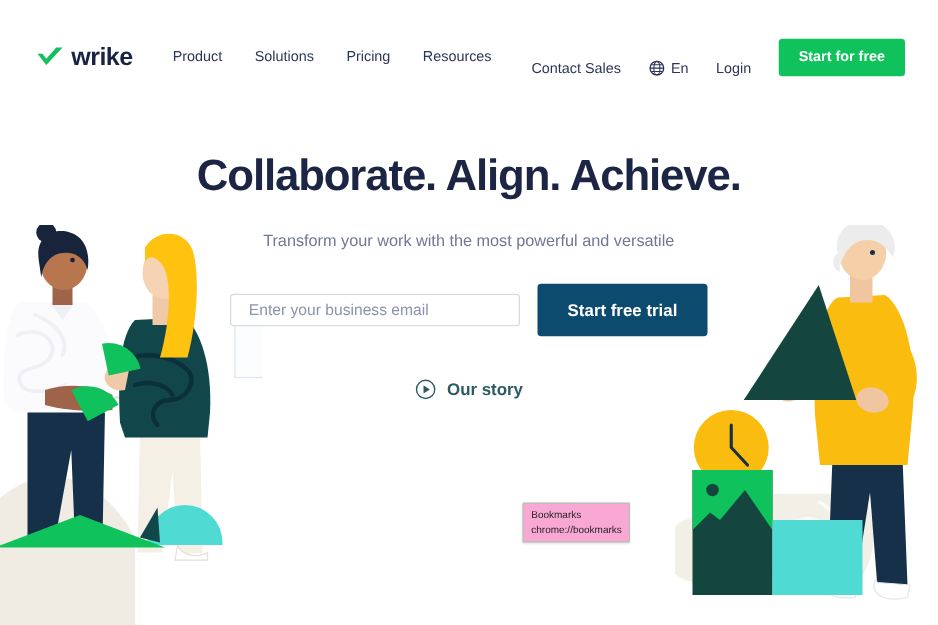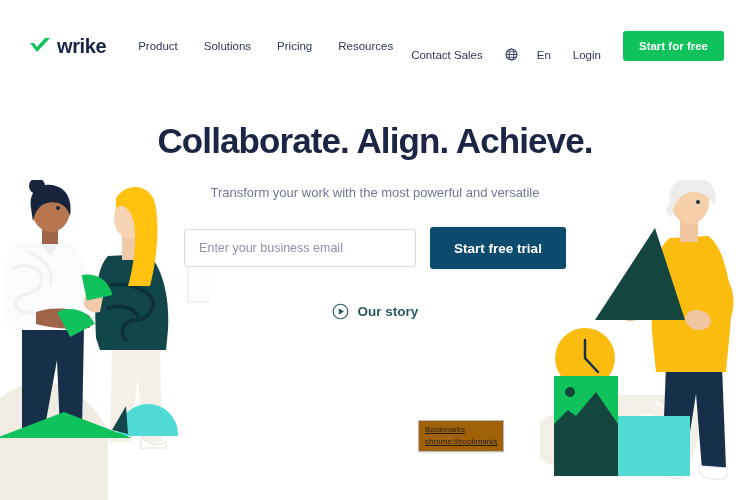--- a/index.html
+++ b/index.html
@@ -71,21 +71,21 @@
     align-items: flex-end;
     gap: 22px;
     margin-left: auto;
     margin-right: 26px;
   }
   .nav-right .nav-link { font-size: 11.5px; }
 
   .lang {
     display: flex;
     align-items: center;
-    gap: 19px;
+    gap: 5px;
     cursor: pointer;
   }
   .lang-label {
     font-size: 11.5px;
     color: #2c3557;
     font-weight: 500;
   }
 
   .cta-top {
     background: #0fc25b;
@@ -129,21 +129,21 @@
   .form-row {
     margin-top: 24px;
     display: flex;
     justify-content: center;
     align-items: center;
     gap: 14px;
   }
 
   .email-input {
     width: 232px;
-    height: 38px;
+    height: 26px;
     border: 1px solid #d6dae3;
     border-radius: 3px;
     padding: 0 14px;
     font-size: 12.5px;
     color: #2c3557;
     font-family: "Liberation Sans", sans-serif;
     background: #ffffff;
     outline: none;
   }
   .email-input::placeholder { color: #8a93ab; }
@@ -172,33 +172,32 @@
   .story-label {
     font-size: 13.5px;
     font-weight: bold;
     color: #2c5a63;
   }
 
   
   .tooltip {
     position: absolute;
     left: 418px;
-    top: 420px;
-    background: #a16207;
+    top: 402px;
+    background: #f9a8d4;
     border: 1px solid #b9b9b9;
     border-radius: 1px;
     padding: 3px 6px 4px 6px;
     font-size: 8px;
     line-height: 1.45;
     color: #1f1f1f;
     font-family: "Liberation Sans", sans-serif;
     z-index: 60;
     box-shadow: 0 1px 2px rgba(0,0,0,0.12);
     white-space: nowrap;
-    text-decoration: underline;
   }
 
   
   .illo-left {
     position: absolute;
     left: 0;
     top: 180px;
     width: 210px;
     height: 320px;
     z-index: 10;

